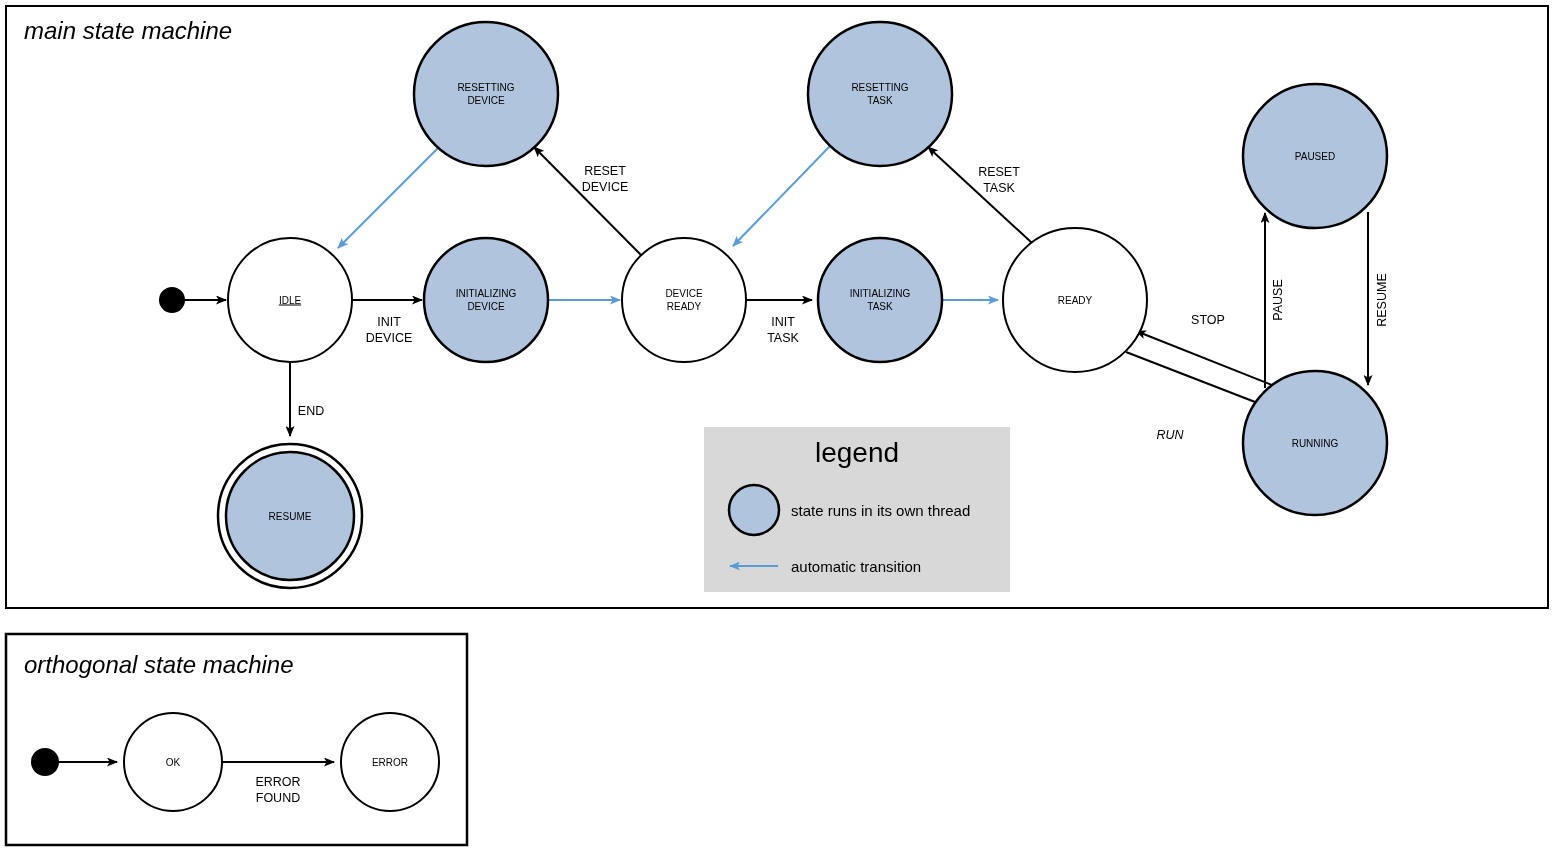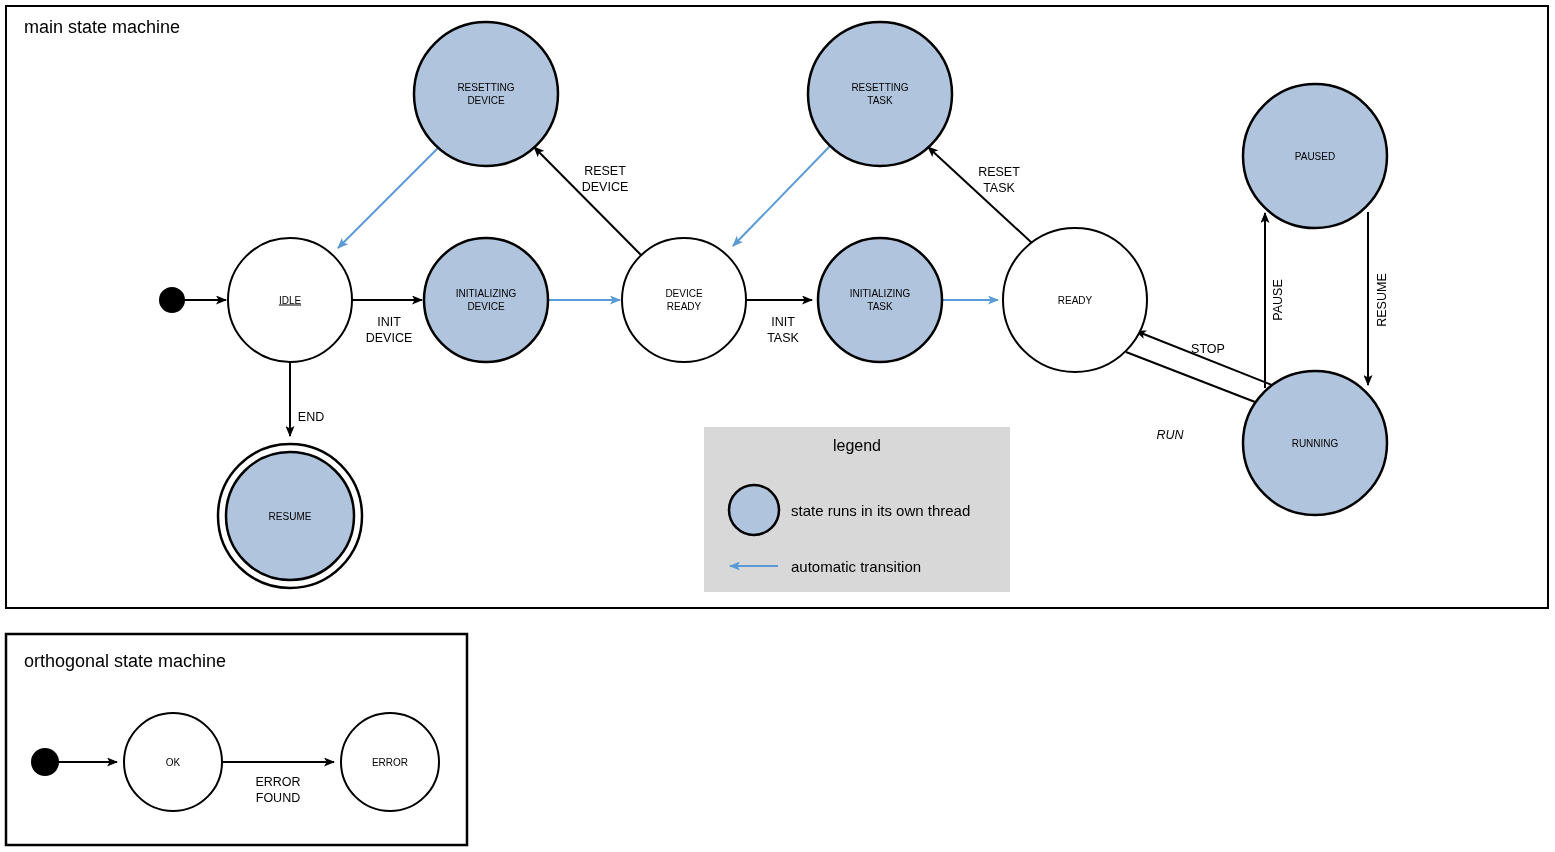--- a/index.html
+++ b/index.html
@@ -1,24 +1,24 @@
 <!DOCTYPE html>
 <html><head>
 <meta charset="utf-8">
 <style>
   html,body{margin:0;padding:0;background:#ffffff;}
   body{width:1555px;height:852px;position:relative;
        font-family:"Liberation Sans","DejaVu Sans",sans-serif;
        color:#000;overflow:hidden;}
   .canvas{position:absolute;left:0;top:0;width:1555px;height:852px;}
   svg{position:absolute;left:0;top:0;}
-  .frame-title{position:absolute;font-size:18px;color:#000;white-space:nowrap;}
+  .frame-title{position:absolute;font-size:24px;color:#000;white-space:nowrap;font-style:italic;}
   #main-frame-title{left:24px;top:17px;}
   #ortho-frame-title{left:24px;top:651px;}
-  .legend-title{position:absolute;font-size:16px;left:704px;top:437px;width:306px;text-align:center;}
+  .legend-title{position:absolute;font-size:28px;left:704px;top:437px;width:306px;text-align:center;}
   .legend-text{position:absolute;font-size:15px;white-space:nowrap;}
   #legend-thread-label{left:791px;top:502px;}
   #legend-auto-label{left:791px;top:558px;}
   .node-label{position:absolute;font-size:10px;text-align:center;line-height:1.3;
               white-space:pre;transform:translate(-50%,-50%);pointer-events:none;}
   .edge-label{position:absolute;font-size:12.5px;text-align:center;line-height:1.25;
               white-space:pre;transform:translate(-50%,-50%);}
   .edge-label.vert{transform:translate(-50%,-50%) rotate(-90deg);}
 </style>
 </head>
@@ -168,20 +168,20 @@
 
   <div class="edge-label" style="left:389px;top:331px;">INIT
 DEVICE</div>
   <div class="edge-label" style="left:605px;top:180px;">RESET
 DEVICE</div>
   <div class="edge-label" style="left:783px;top:331px;">INIT
 TASK</div>
   <div class="edge-label" style="left:999px;top:181px;">RESET
 TASK</div>
   <div class="edge-label" style="left:1170px;top:436px;font-style:italic;">RUN</div>
-  <div class="edge-label" style="left:1208px;top:321px;margin-top:29px;">STOP</div>
+  <div class="edge-label" style="left:1208px;top:321px;">STOP</div>
   <div class="edge-label vert" style="left:1279px;top:300px;">PAUSE</div>
   <div class="edge-label vert" style="left:1383px;top:300px;">RESUME</div>
-  <div class="edge-label" style="left:311px;top:412px;margin-top:6px;">END</div>
+  <div class="edge-label" style="left:311px;top:412px;">END</div>
   <div class="edge-label" style="left:278px;top:791px;">ERROR
 FOUND</div>
 
 </div>
 
 </body></html>

